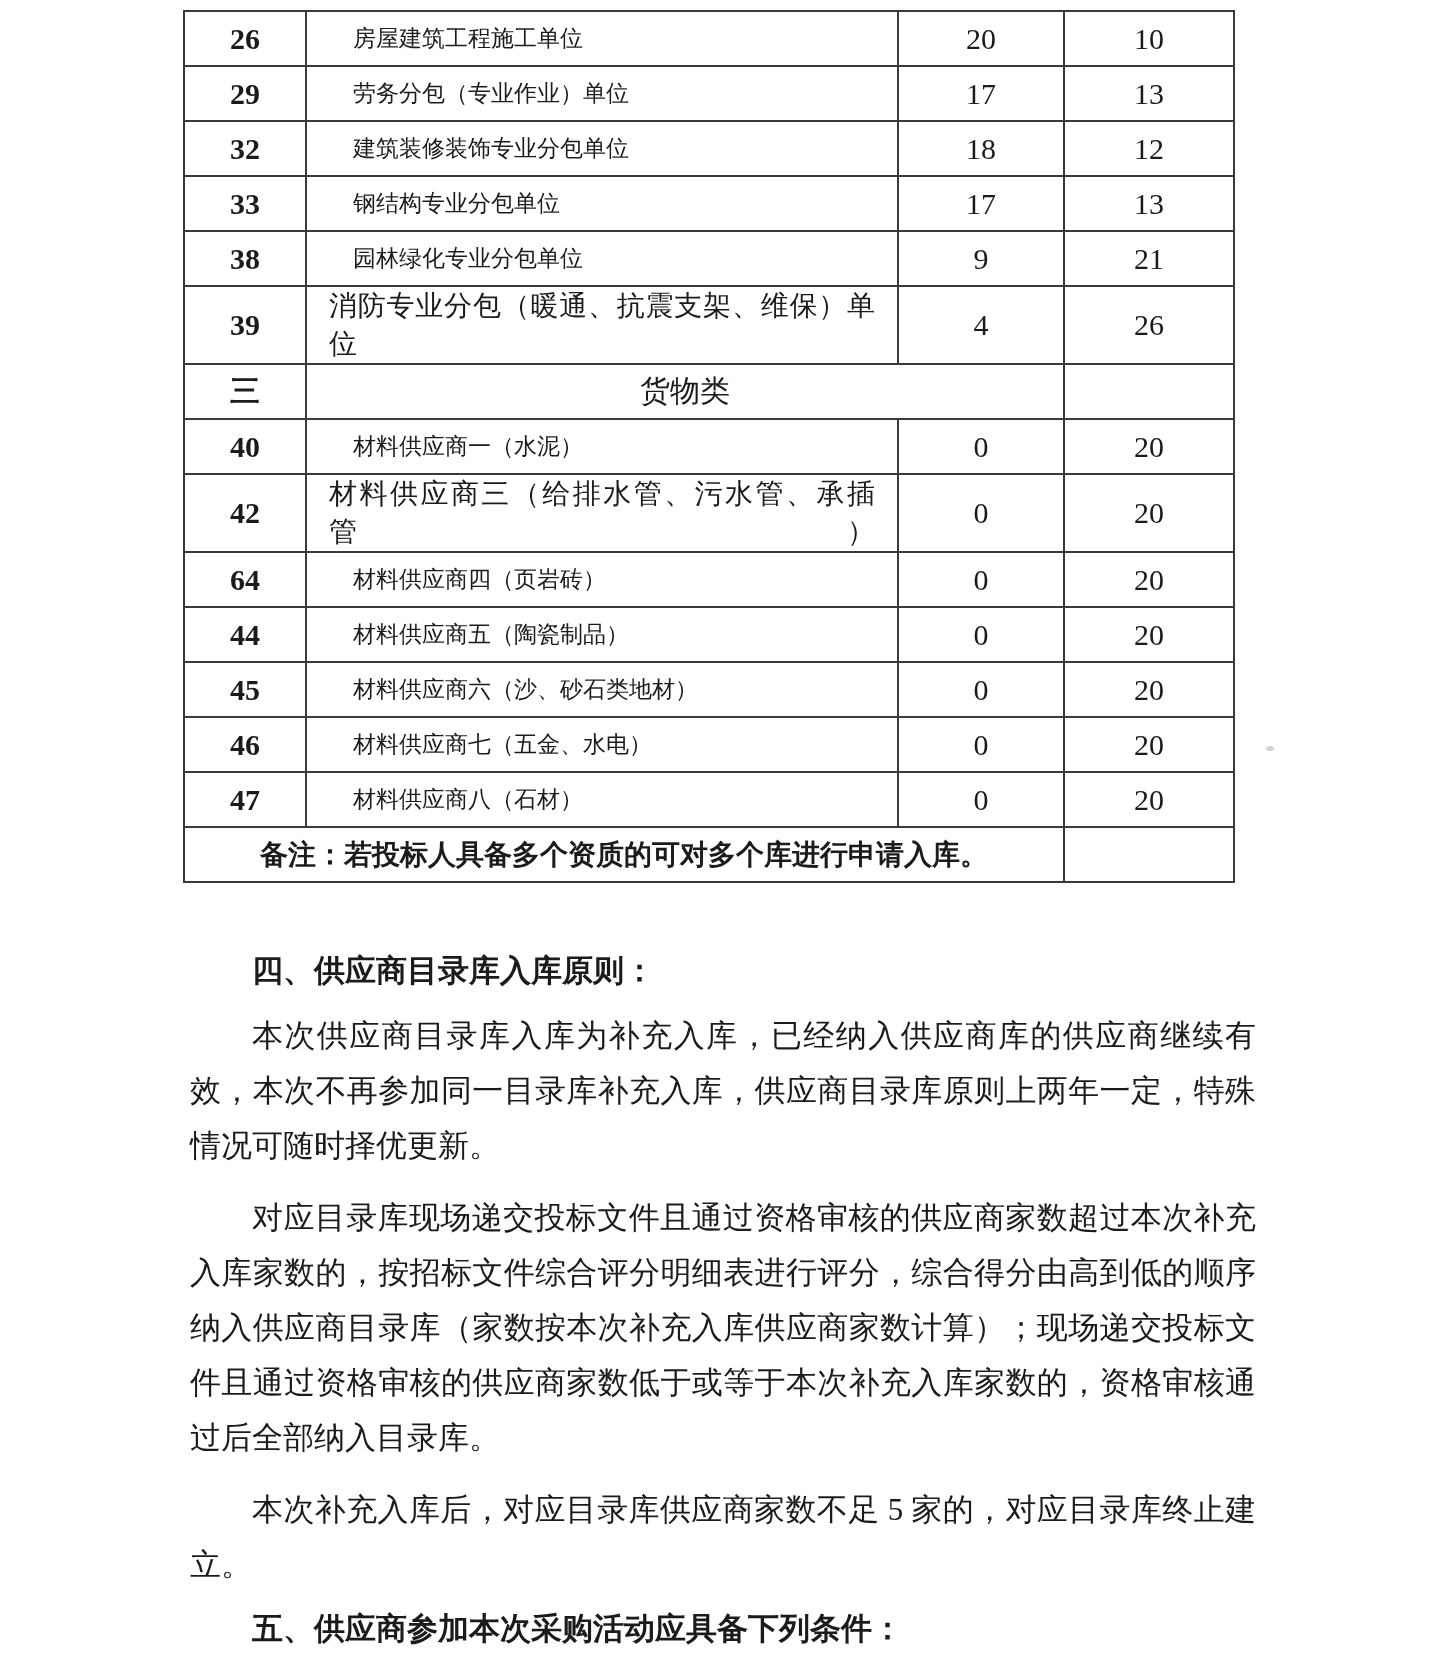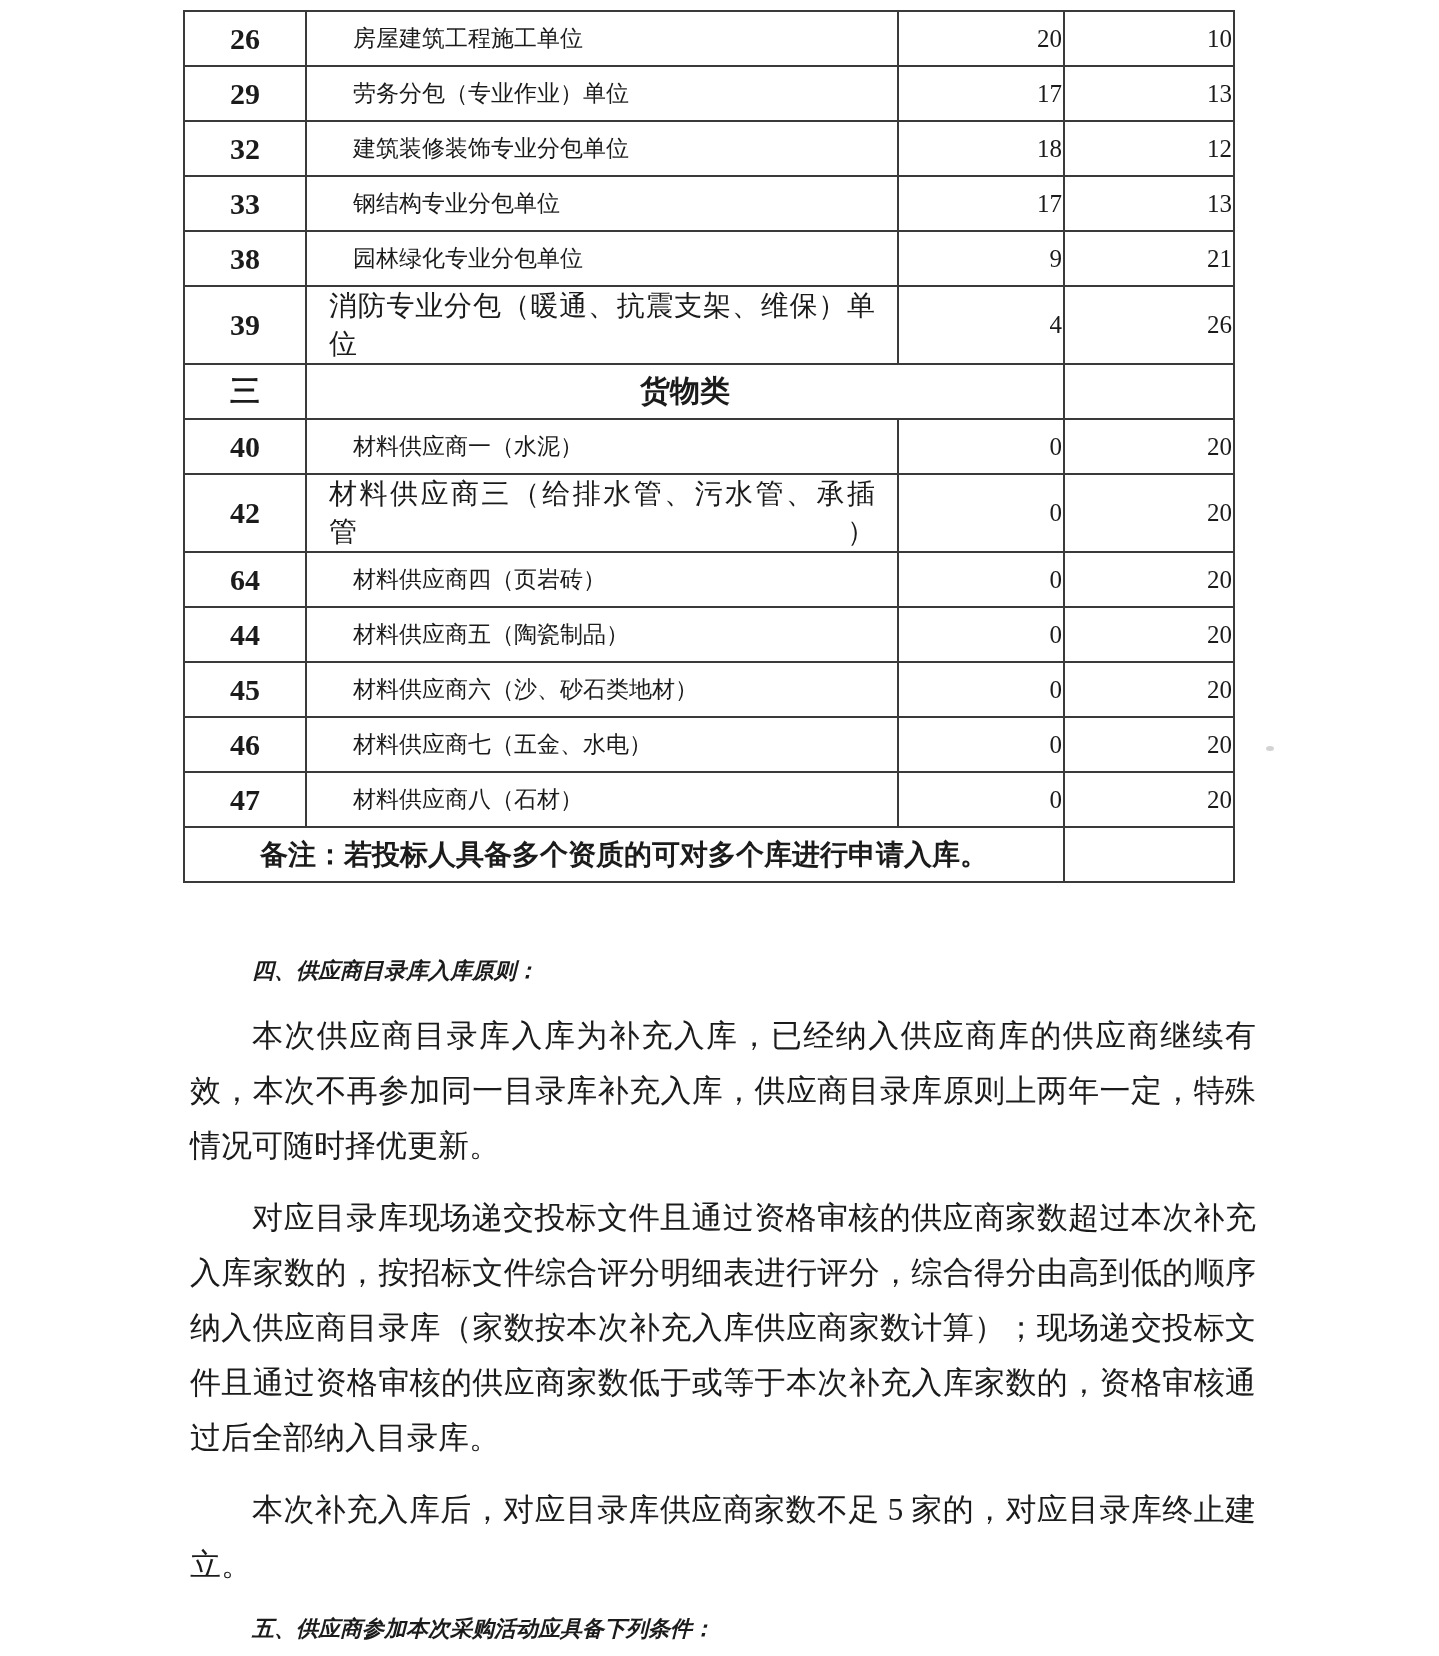--- a/index.html
+++ b/index.html
@@ -21,29 +21,29 @@
   }
   table.doc-table td{
     border:2px solid #3a3a3a;
     height:51px;
     overflow:hidden;
     vertical-align:middle;
   }
   .c-no{text-align:center;font-weight:bold;font-size:30px;}
   .c-desc{font-size:23px;padding-left:46px;}
   .c-desc.tight{padding:0 22px;font-size:28px;text-align:justify;text-align-last:justify;}
-  .c-val{text-align:right;font-size:25px;}
-  .c-sec{text-align:center;font-weight:bold;font-size:30px;}
+  .c-val{text-align:center;font-size:30px;}
+  .c-sec{text-align:center;font-weight:normal;font-size:30px;}
   .c-note{text-align:center;font-weight:bold;font-size:28px;}
 
   
   .content{width:1066px;margin:60px 0 0 190px;}
   .h-bold{
-    font-weight:bold;font-size:22px;line-height:55px;
-    text-indent:62px;margin:0;text-align:justify;font-style:italic;
+    font-weight:bold;font-size:31px;line-height:55px;
+    text-indent:62px;margin:0;text-align:justify;
   }
   .para{
     font-size:31px;line-height:55px;
     text-indent:62px;margin:10px 0 0 0;
     text-align:justify;
   }
   .para-gap{margin-top:17px;}
   .h5-gap{margin-top:9px;}
 
   .speck{

